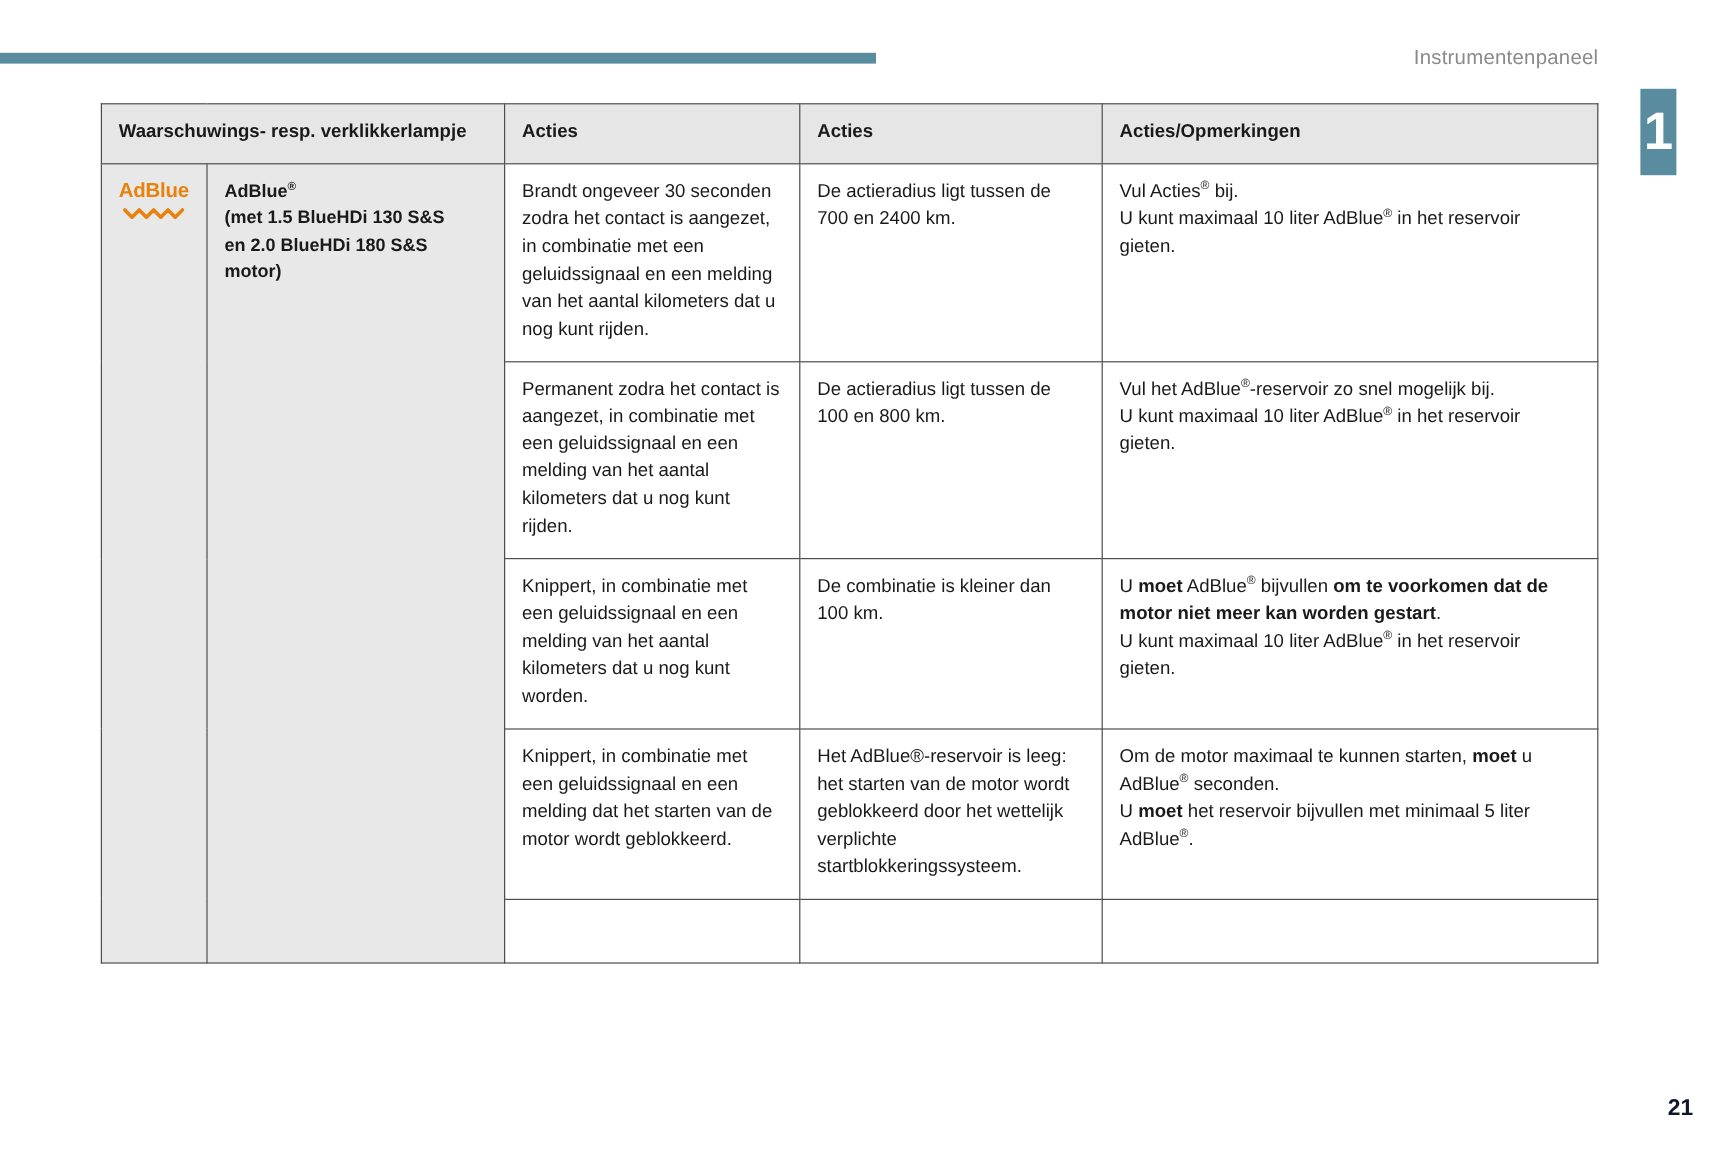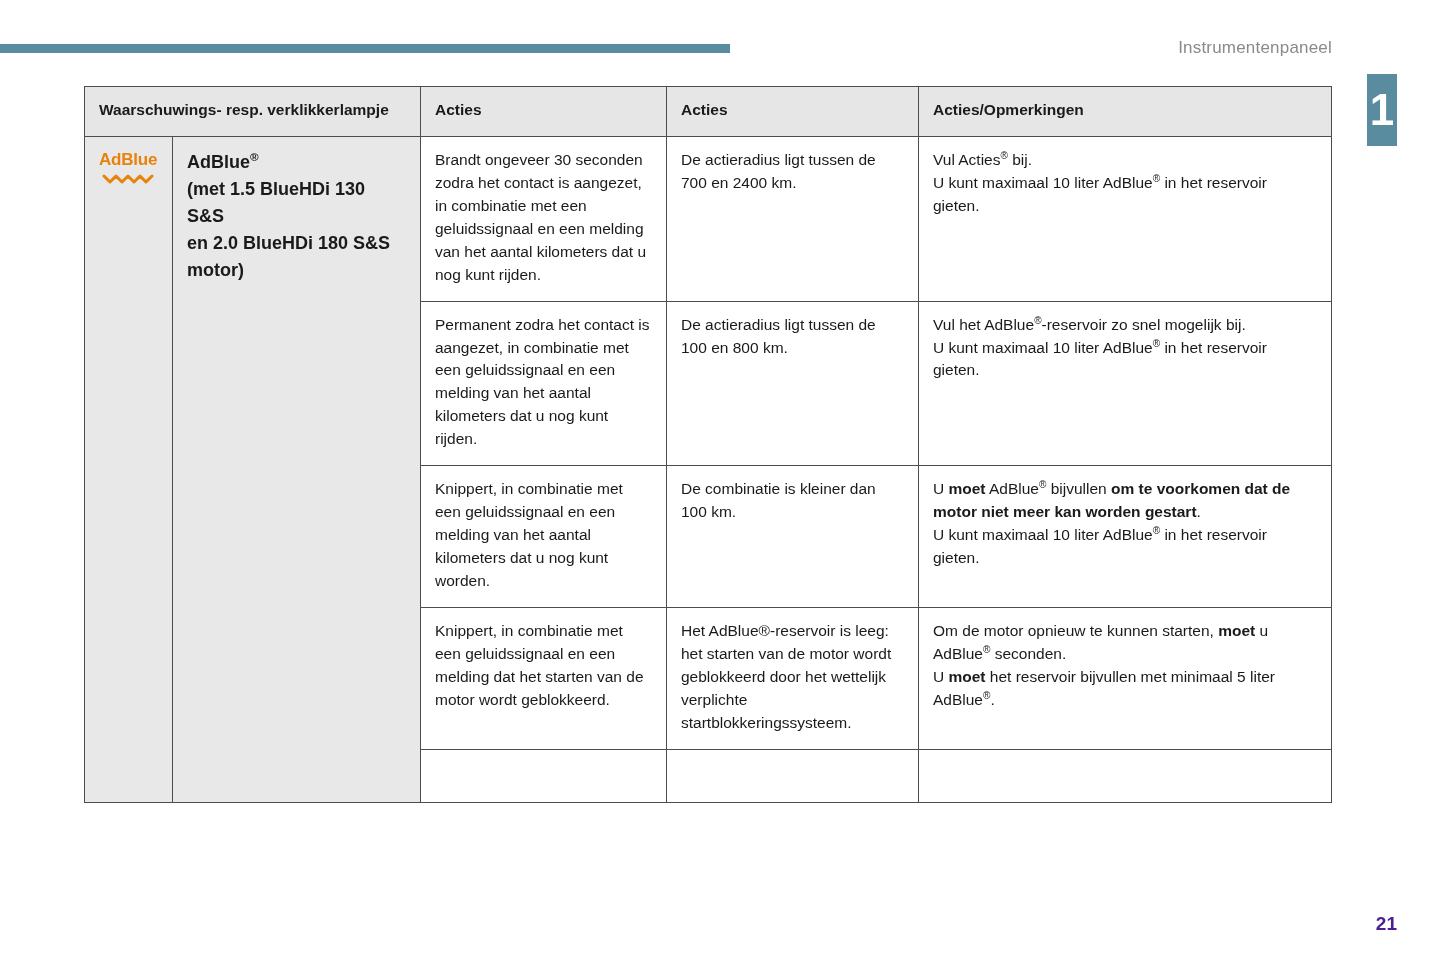--- a/index.html
+++ b/index.html
@@ -43,24 +43,24 @@
     color: #ffffff;
     font-size: 44px;
     font-weight: bold;
     line-height: 72px;
     text-align: center;
     font-family: "Liberation Sans", sans-serif;
   }
   .page-number {
     position: absolute;
     bottom: 28px;
-    right: 48px;
+    right: 34px;
     font-size: 19px;
     font-weight: bold;
-    color: #4c1d95;
+    color: #0f172a;
     margin-left: 40px;
   }
 
   
   .table-wrap {
     position: absolute;
     top: 86px;
     left: 84px;
     width: 1248px;
   }
@@ -93,21 +93,21 @@
   .cell-icon, .cell-lamp {
     background: #e8e8e8;
   }
   .cell-icon {
     padding: 14px 6px 0 6px;
     text-align: center;
   }
   .lamp-name {
     font-weight: bold;
     line-height: 1.5;
-    font-size: 18px;
+    font-size: 15px;
   }
   .cell-spacer {
     border-left: 1px solid #4d4d4d;
     border-right: 1px solid #4d4d4d;
     border-bottom: 1px solid #4d4d4d;
     border-top: none;
     height: 26px;
   }
 
   
@@ -202,21 +202,21 @@
         <td>
           <span>U </span><span class="b">moet</span><span> AdBlue</span><sup class="reg">®</sup><span> bijvullen </span><span class="b">om te voorkomen dat de motor niet meer kan worden gestart</span><span>.</span><br>
           <span>U kunt maximaal 10 liter AdBlue</span><sup class="reg">®</sup><span> in het reservoir gieten.</span>
         </td>
       </tr>
 
       <tr>
         <td>Knippert, in combinatie met een geluidssignaal en een melding dat het starten van de motor wordt geblokkeerd.</td>
         <td>Het AdBlue®-reservoir is leeg: het starten van de motor wordt geblokkeerd door het wettelijk verplichte startblokkeringssysteem.</td>
         <td>
-          <span>Om de motor opnieuw te kunnen starten, </span><span class="b">moet</span><span> u AdBlue</span><sup class="reg">®</sup><span> seconden.</span><br>
+          <span>Om de motor maximaal te kunnen starten, </span><span class="b">moet</span><span> u AdBlue</span><sup class="reg">®</sup><span> seconden.</span><br>
           <span>U </span><span class="b">moet</span><span> het reservoir bijvullen met minimaal 5 liter AdBlue</span><sup class="reg">®</sup><span>.</span>
         </td>
       </tr>
 
       <tr>
         <td class="cell-spacer"></td>
         <td class="cell-spacer"></td>
         <td class="cell-spacer"></td>
       </tr>
 

